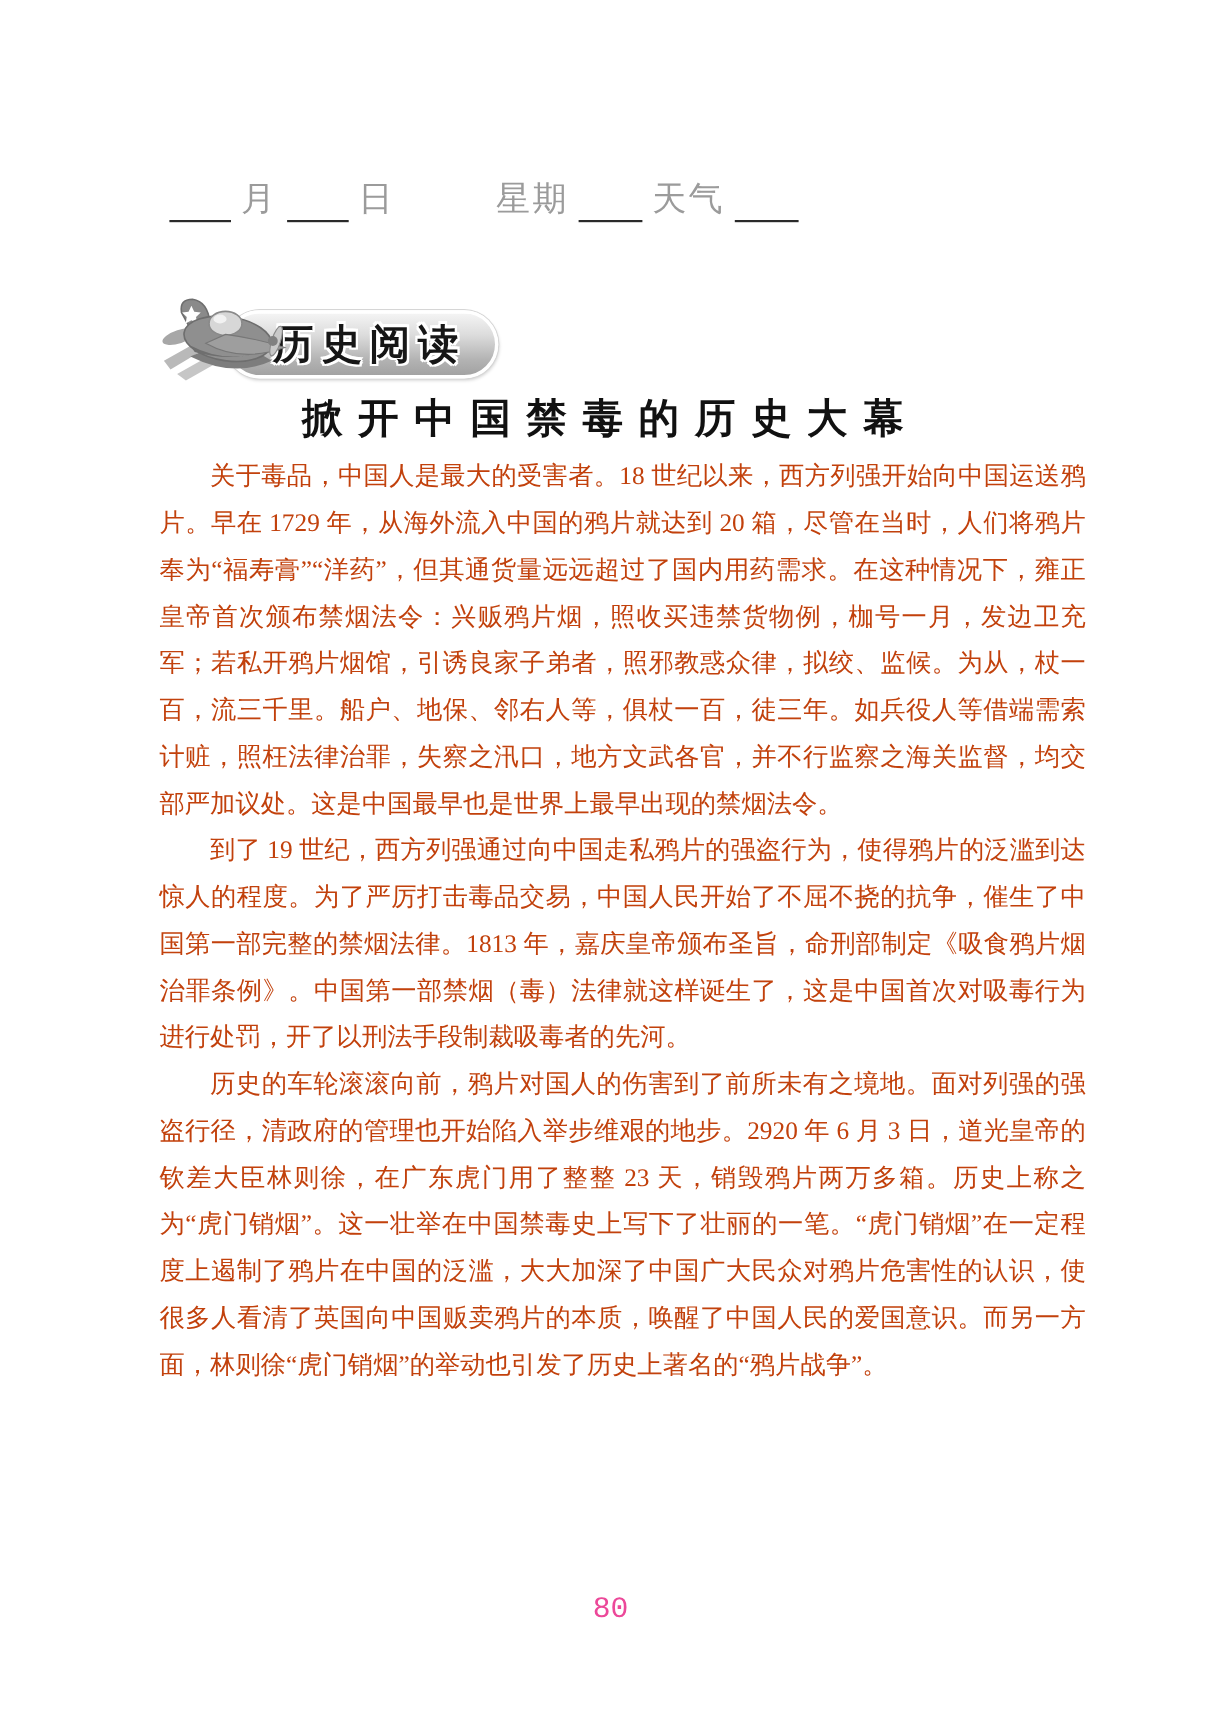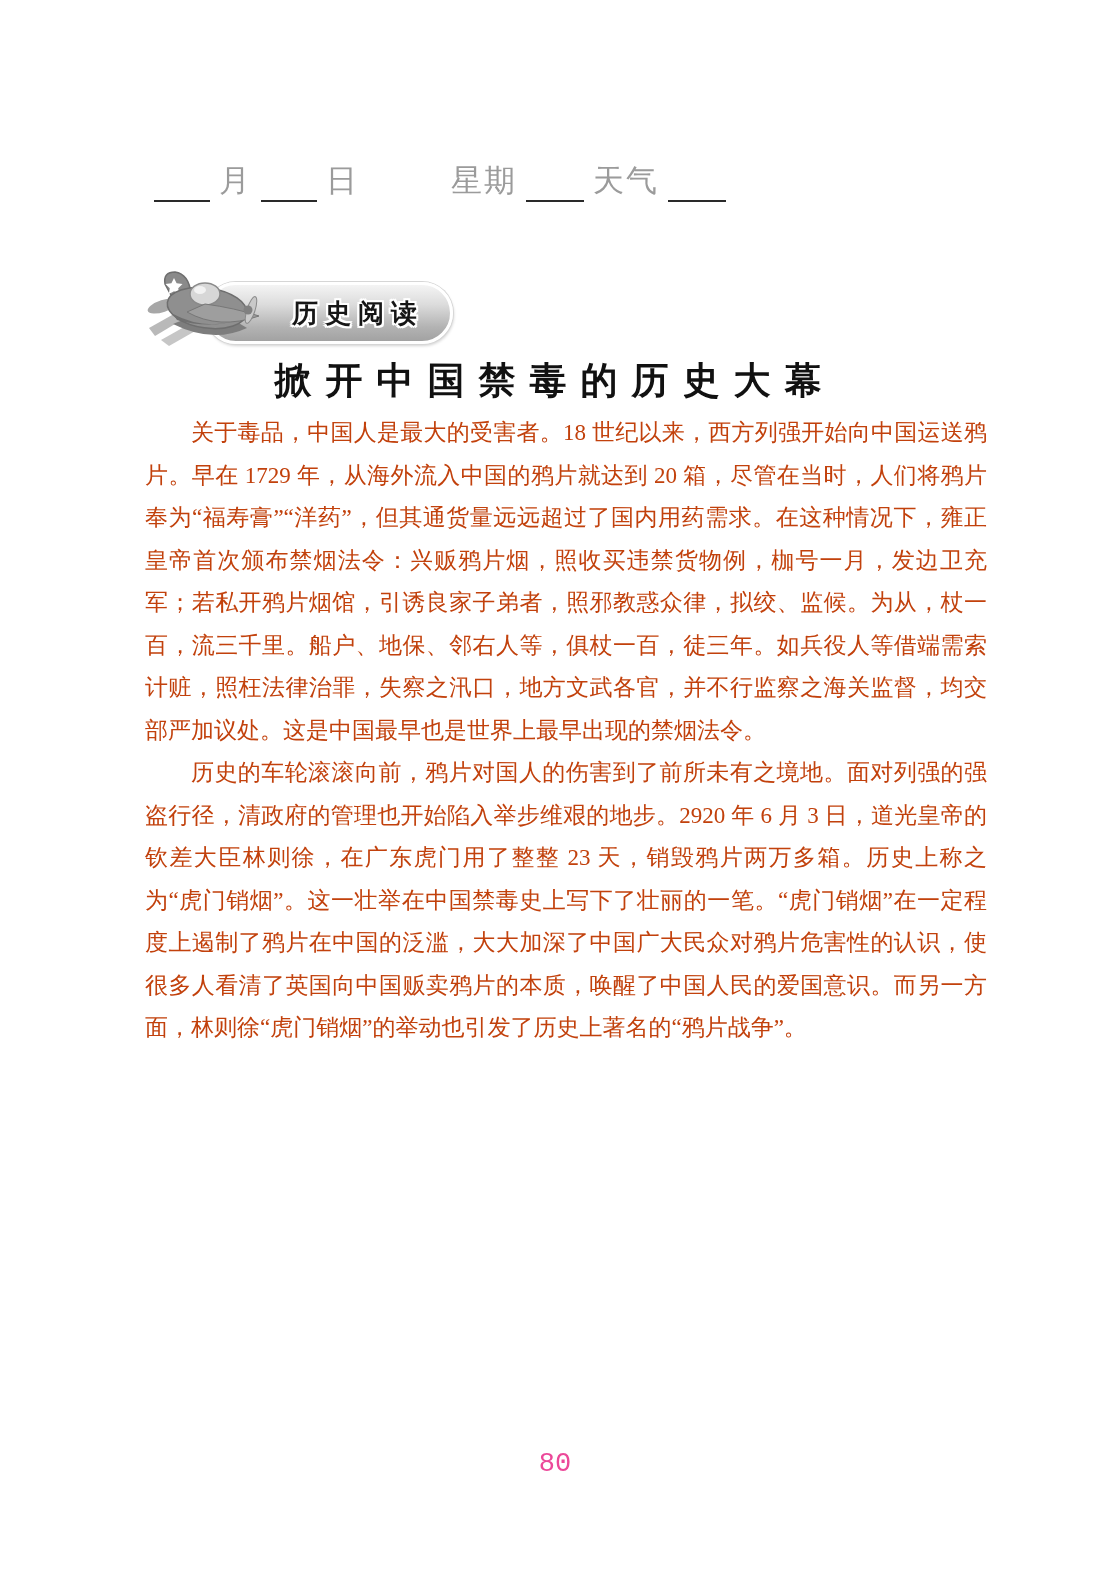--- a/index.html
+++ b/index.html
@@ -50,21 +50,21 @@
     background: linear-gradient(#f4f4f4 0%, #dcdcdc 35%, #b3b3b3 75%, #a2a2a2 100%);
     border: 3px solid #ffffff;
     box-shadow: 0 0 0 1px #d6d6d6, 1px 2px 3px rgba(0,0,0,0.18);
     display: flex;
     align-items: center;
     justify-content: flex-end;
     padding-right: 26px;
   }
   .badge-label {
     font-family: Liberation Sans, sans-serif;
-    font-size: 26px;
+    font-size: 37px;
     font-weight: 900;
     letter-spacing: 7px;
     color: #161616;
     text-shadow:
       -2px -2px 0 #fff, 2px -2px 0 #fff, -2px 2px 0 #fff, 2px 2px 0 #fff,
       -2px 0 0 #fff, 2px 0 0 #fff, 0 -2px 0 #fff, 0 2px 0 #fff;
     white-space: nowrap;
   }
   .plane { position: absolute; left: 0; top: 0; width: 128px; height: 84px; }
 
@@ -144,18 +144,19 @@
       <path d="M44 46 Q76 64 116 50 Q92 42 62 38 Z" fill="#9e9e9e" stroke="#777" stroke-width="1"></path>
 
       <ellipse cx="108" cy="44" rx="4" ry="14" fill="#c9c9c9" transform="rotate(18 108 44)" stroke="#8a8a8a" stroke-width="1"></ellipse>
       <circle cx="105" cy="44" r="4.5" fill="#808080"></circle>
     </svg>
   </div>
 
   <h1 class="article-title">掀开中国禁毒的历史大幕</h1>
   <div class="article-body">
       <p class="para">关于毒品，中国人是最大的受害者。18 世纪以来，西方列强开始向中国运送鸦片。早在 1729 年，从海外流入中国的鸦片就达到 20 箱，尽管在当时，人们将鸦片奉为“福寿膏”“洋药”，但其通货量远远超过了国内用药需求。在这种情况下，雍正皇帝首次颁布禁烟法令：兴贩鸦片烟，照收买违禁货物例，枷号一月，发边卫充军；若私开鸦片烟馆，引诱良家子弟者，照邪教惑众律，拟绞、监候。为从，杖一百，流三千里。船户、地保、邻右人等，俱杖一百，徒三年。如兵役人等借端需索计赃，照枉法律治罪，失察之汛口，地方文武各官，并不行监察之海关监督，均交部严加议处。这是中国最早也是世界上最早出现的禁烟法令。</p>
+      <p class="para">到了 19 世纪，西方列强通过向中国走私鸦片的强盗行为，使得鸦片的泛滥到达惊人的程度。为了严厉打击毒品交易，中国人民开始了不屈不挠的抗争，催生了中国第一部完整的禁烟法律。1813 年，嘉庆皇帝颁布圣旨，命刑部制定《吸食鸦片烟治罪条例》。中国第一部禁烟（毒）法律就这样诞生了，这是中国首次对吸毒行为进行处罚，开了以刑法手段制裁吸毒者的先河。</p>
       <p class="para">历史的车轮滚滚向前，鸦片对国人的伤害到了前所未有之境地。面对列强的强盗行径，清政府的管理也开始陷入举步维艰的地步。2920 年 6 月 3 日，道光皇帝的钦差大臣林则徐，在广东虎门用了整整 23 天，销毁鸦片两万多箱。历史上称之为“虎门销烟”。这一壮举在中国禁毒史上写下了壮丽的一笔。“虎门销烟”在一定程度上遏制了鸦片在中国的泛滥，大大加深了中国广大民众对鸦片危害性的认识，使很多人看清了英国向中国贩卖鸦片的本质，唤醒了中国人民的爱国意识。而另一方面，林则徐“虎门销烟”的举动也引发了历史上著名的“鸦片战争”。</p>
     </div>
 
   <div class="page-number">80</div>
 
 </div>
 
 </body></html>

